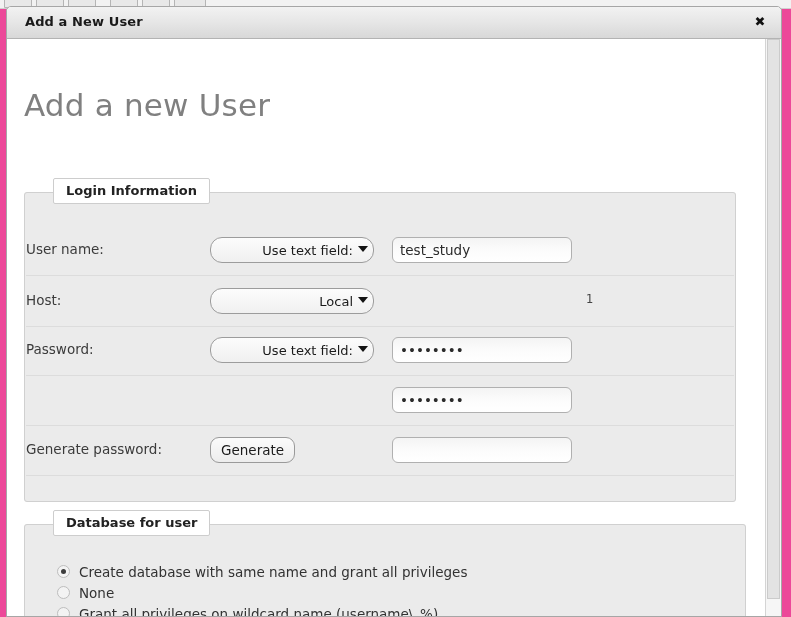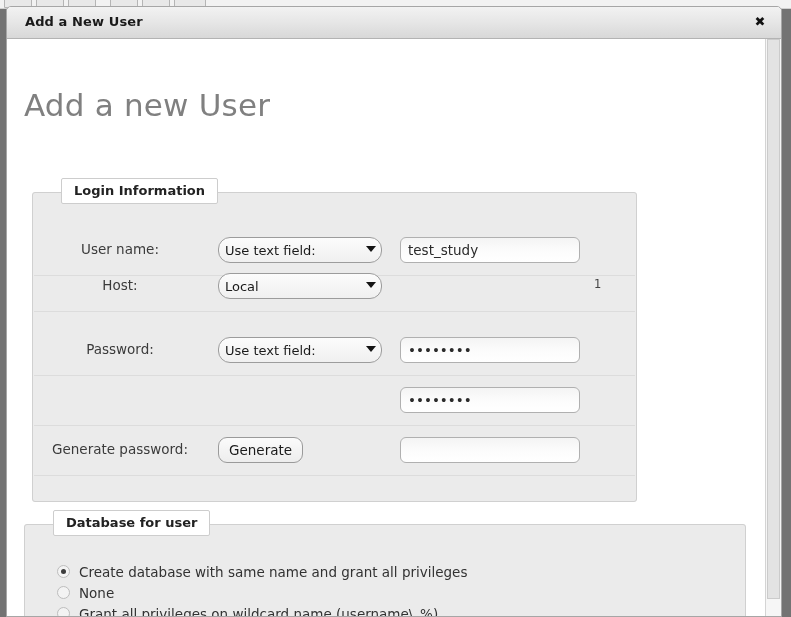--- a/index.html
+++ b/index.html
@@ -9,21 +9,21 @@
     width: 791px;
     height: 617px;
     overflow: hidden;
     font-family: "DejaVu Sans", "Liberation Sans", sans-serif;
   }
 
   #root {
     position: relative;
     width: 791px;
     height: 617px;
-    background: #737373;
+    background: #ec4899;
   }
 
   
   .bg-strip {
     position: absolute;
     left: 0; top: 0;
     width: 791px; height: 8px;
     background: #f2f2f2;
     border-bottom: 1px solid #cfcfcf;
     overflow: hidden;
@@ -144,23 +144,22 @@
     padding: 4px 12px 5px 12px;
     font-size: 13px;
     font-weight: bold;
     color: #222222;
     white-space: nowrap;
   }
 
   #login-box {
     left: 17px;
     top: 153px;
-    width: 605px;
+    width: 712px;
     height: 310px;
-    margin-left: 8px;
   }
   #db-box {
     left: 17px;
     top: 485px;
     width: 722px;
     height: 119px;
   }
 
   
   .row {
@@ -171,40 +170,41 @@
     border-bottom: 1px solid #dcdcdc;
     box-sizing: border-box;
   }
   .row.last { border-bottom: 1px solid #dcdcdc; }
 
   .row-label {
     position: absolute;
     left: 0;
     width: 172px;
     top: 15px;
-    text-align: center;
+    text-align: left;
     font-size: 13.5px;
     color: #3b3b3b;
   }
 
   select.ui-select {
     position: absolute;
     left: 184px;
     top: 11px;
     width: 164px;
     height: 26px;
     font-family: "DejaVu Sans", "Liberation Sans", sans-serif;
     font-size: 13px;
     color: #1a1a1a;
     background: linear-gradient(to bottom, #fcfcfc 0%, #f0f0f0 100%);
     border: 1px solid #9c9c9c;
     border-radius: 12px;
     padding: 0 20px 0 6px;
     box-sizing: border-box;
     appearance: none;
+    text-align: right;
     -webkit-appearance: none;
     -moz-appearance: none;
   }
   .select-arrow {
     position: absolute;
     left: 332px;
     top: 20px;
     width: 0; height: 0;
     border-left: 5px solid transparent;
     border-right: 5px solid transparent;
@@ -325,21 +325,21 @@
 
         <div class="row" style="top:33px;">
           <div class="row-label">User name:</div>
           <select class="ui-select">
             <option>Use text field:</option>
           </select>
           <div class="select-arrow"></div>
           <input class="ui-text" type="text" value="test_study" style="">
         </div>
 
-        <div class="row" style="top:69px;padding-left:44px;">
+        <div class="row" style="top:84px;padding-left:44px;">
           <div class="row-label">Host:</div>
           <select class="ui-select">
             <option>Local</option>
           </select>
           <div class="select-arrow"></div>
           <div class="footnote-mark">1</div>
         </div>
 
         <div class="row" style="top:133px;">
           <div class="row-label">Password:</div>

